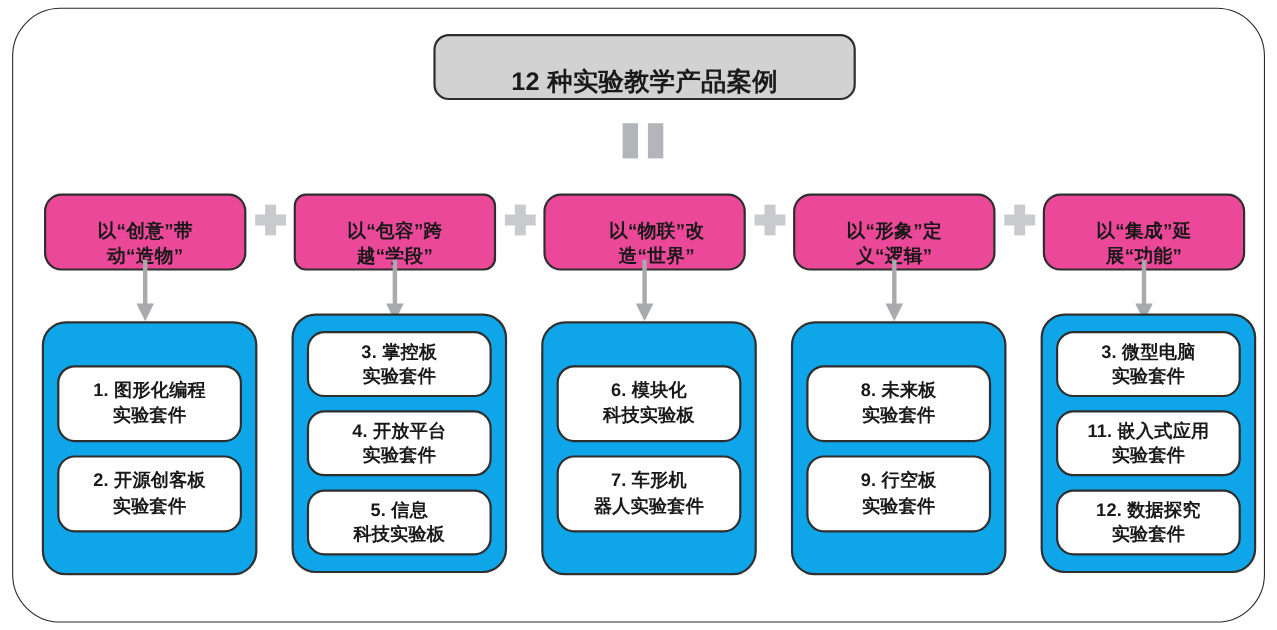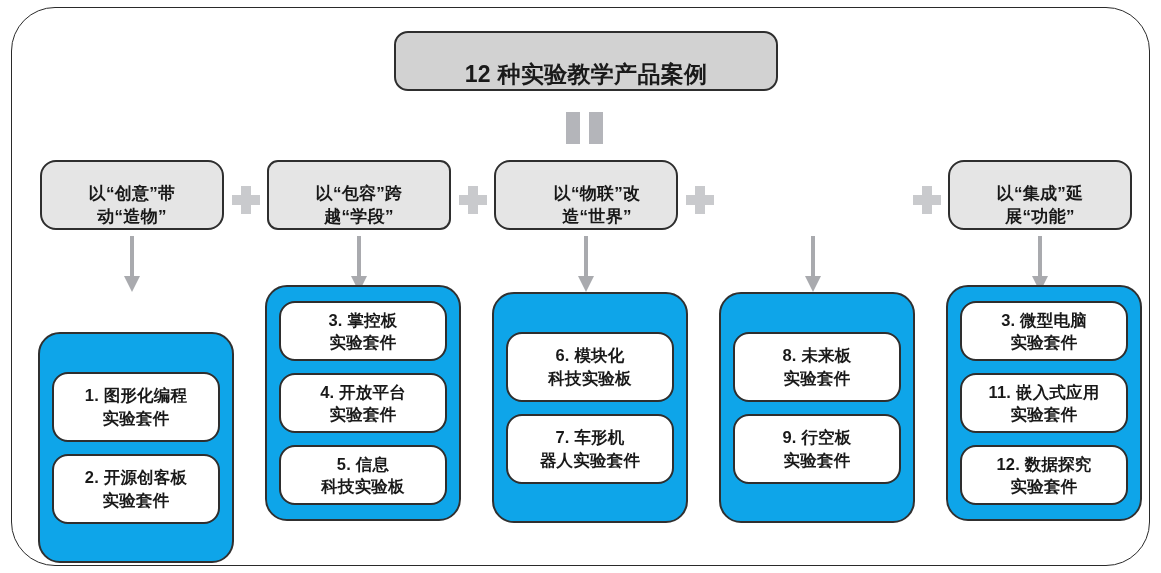--- a/index.html
+++ b/index.html
@@ -69,24 +69,24 @@
   }
   .eq-connector i {
     display: block;
     width: 14px;
     height: 32px;
     background: #b4b5ba;
   }
 
   
   .hdr {
-    top: 160px;
+    top: 176px;
     width: 184px;
     height: 70px;
-    background: #e5e5e5;
+    background: #ec4899;
     border: 2px solid #2e2e2e;
     border-radius: 16px;
     font-size: 17px;
     font-weight: 600;
     color: #181818;
     padding: 0 10px;
   }
   .hdr .t { width: 100%; }
 
   
@@ -184,20 +184,23 @@
 
   <div class="node hdr" style="left:40px;">
     <span class="t"><span>以“创意”带</span><br><span>动“造物”</span></span>
   </div>
   <div class="node hdr" style="left:267px;border-radius:11px;">
     <span class="t"><span>以“包容”跨</span><br><span>越“学段”</span></span>
   </div>
   <div class="node hdr" style="left:494px;padding-left:32px;">
     <span class="t"><span>以“物联”改</span><br><span>造“世界”</span></span>
   </div>
+  <div class="node hdr" style="left:721px;">
+    <span class="t"><span>以“形象”定</span><br><span>义“逻辑”</span></span>
+  </div>
   <div class="node hdr" style="left:948px;">
     <span class="t"><span>以“集成”延</span><br><span>展“功能”</span></span>
   </div>
 
   <div class="plus" style="left:232px;">
       <i></i>
       <b></b>
     </div>
   <div class="plus" style="left:459px;">
       <i></i>
@@ -226,21 +229,21 @@
     </div>
   <div class="arrow" style="left:805px;">
       <span class="shaft"></span>
       <span class="head"></span>
     </div>
   <div class="arrow" style="left:1032px;">
       <span class="shaft"></span>
       <span class="head"></span>
     </div>
 
-  <div class="group two-card" style="left:38px; top:292px; width:196px; height:231px;margin-top:40px;">
+  <div class="group two-card" style="left:38px; top:292px; width:196px; height:231px;">
     <div class="card">
       <span class="t"><span>1. 图形化编程</span><br><span>实验套件</span></span>
     </div>
     <div class="card">
       <span class="t"><span>2. 开源创客板</span><br><span>实验套件</span></span>
     </div>
   </div>
 
   <div class="group three-card" style="left:265px; top:285px; width:196px; height:236px;">
     <div class="card">

